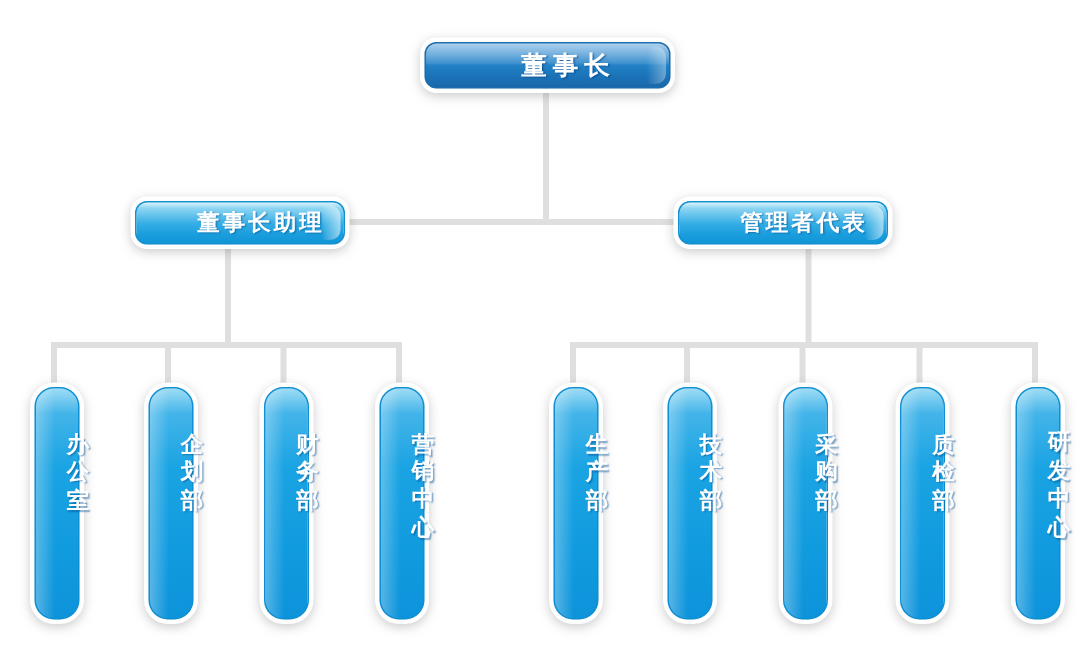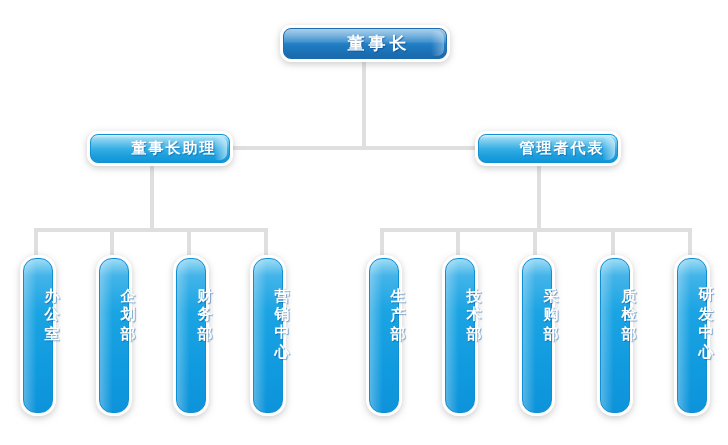--- a/index.html
+++ b/index.html
@@ -61,21 +61,21 @@
   .node.l2::after, .node.root::after {   
     content: "";
     position: absolute;
     top: 2px; bottom: 2px; right: 2px; width: 13px;
     border-radius: 3px 7px 7px 3px;
     background: linear-gradient(90deg, rgba(255,255,255,0.0), rgba(255,255,255,0.55));
     pointer-events: none;
   }
   .node.root::after { background: linear-gradient(90deg, rgba(255,255,255,0.0), rgba(255,255,255,0.35)); }
   .node.l2.left  { left: 90px; }
-  .node.l2.right { left: 478px; }
+  .node.l2.right { left: 452px; }
 
   
   .pill {
     top: 258px; width: 26px; height: 155px;
     border-radius: 13px;
     border: 1px solid #0d8fd4;
     background:
       linear-gradient(90deg, rgba(255,255,255,0.30), rgba(255,255,255,0.0) 45%),
       linear-gradient(180deg, #9edcf5 0%, #43b4e9 11%, #1ba4e3 34%, #119bdf 70%, #0d93da 100%);
     display: flex; justify-content: center;

